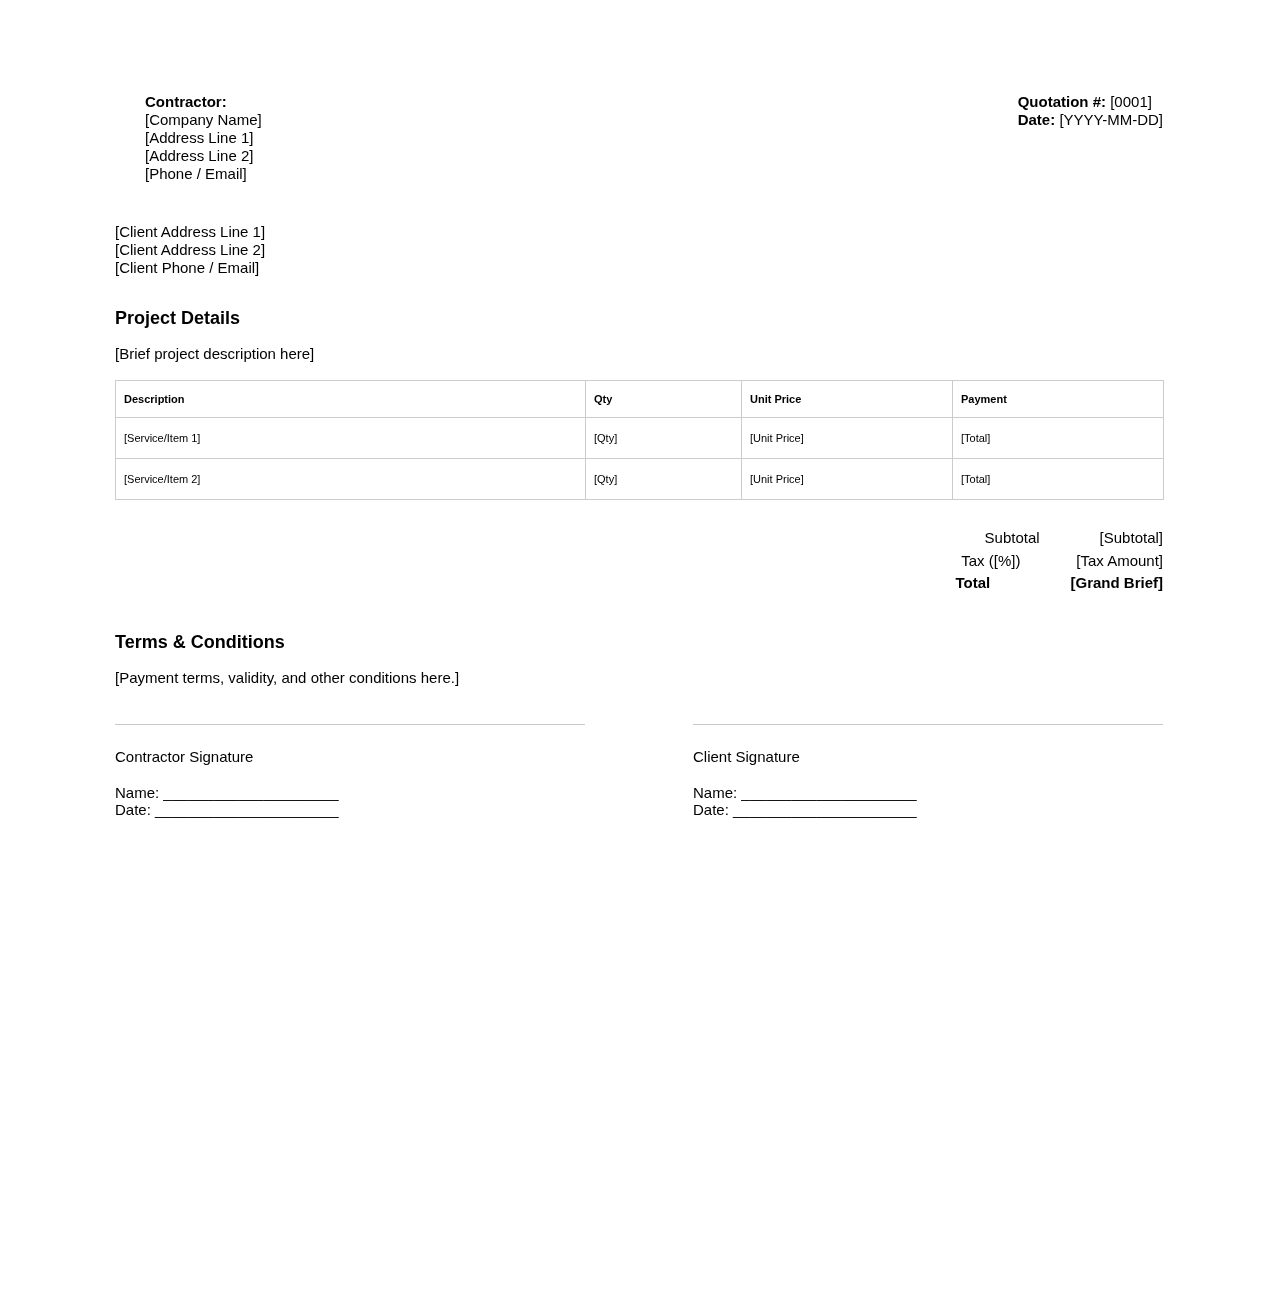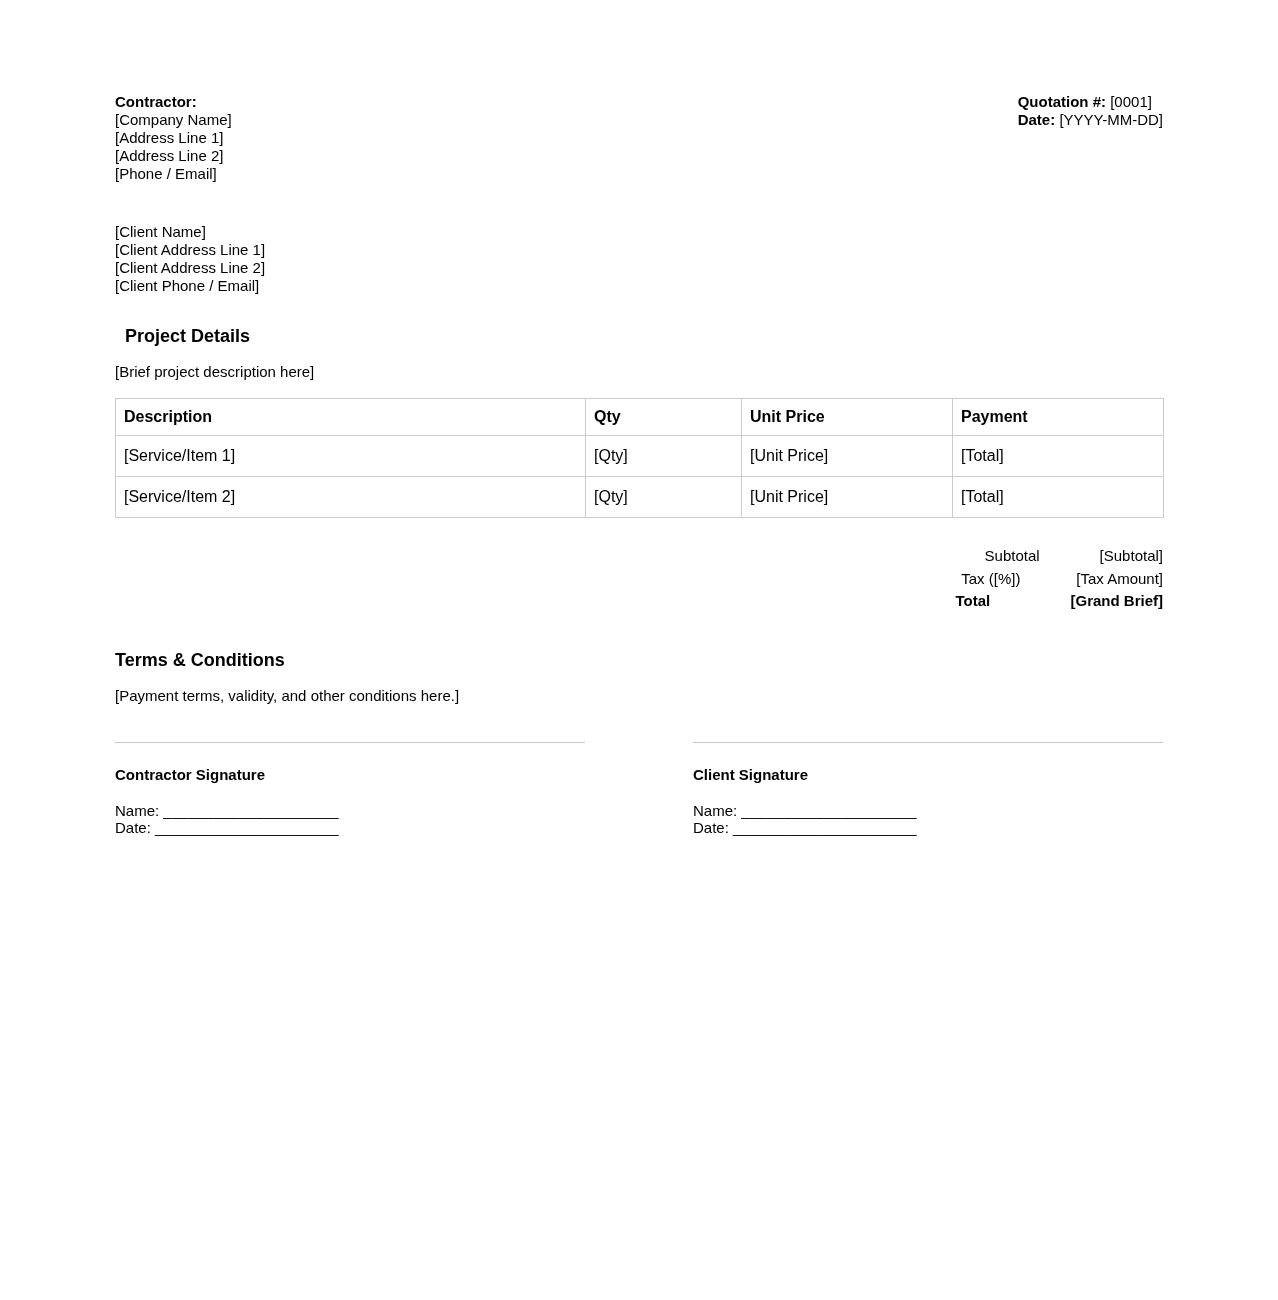--- a/index.html
+++ b/index.html
@@ -9,46 +9,46 @@
     min-height: 1300px;
     background: #ffffff;
     color: #000000;
     font-family: "Liberation Sans", "DejaVu Sans", sans-serif;
     font-size: 15px;
     line-height: 18px;
   }
   .page { padding: 93px 115px 60px 115px; }
 
   
-  .doc-header { display: flex; justify-content: space-between; align-items: flex-start; }
+  .doc-header { display: flex; justify-content: space-between; align-items: flex-start; margin-left: 30px; }
   .block-label { font-weight: bold; }
   .meta { text-align: left; white-space: nowrap; }
   .meta .lbl { font-weight: bold; }
 
   
   .client-block { margin-top: 40px; }
 
   
   .section-heading { font-size: 18px; line-height: 21px; font-weight: bold; margin: 0; }
-  .h-project { margin-top: 31px; margin-left: 10px; }
+  .h-project { margin-top: 31px; }
   .para { margin: 16px 0 0 0; }
   .h-quote { margin-top: 36px; }
 
   
   table.quote-table {
     width: 100%;
     border-collapse: collapse;
     table-layout: fixed;
     margin-top: 17px;
   }
   .quote-table th, .quote-table td {
     border: 1px solid #cccccc;
     text-align: left;
     vertical-align: middle;
-    font-size: 16px;
+    font-size: 11px;
     line-height: 18px;
     overflow: hidden;
   }
   .quote-table th { font-weight: bold; padding: 9px 8px; }
   .quote-table td { padding: 11px 8px; }
   .col-desc  { width: 470px; }
   .col-qty   { width: 156px; }
   .col-price { width: 211px; }
   .col-amt   { width: 211px; }
 
@@ -57,21 +57,21 @@
   .totals-row { display: flex; line-height: 22.5px; justify-content: flex-end; }
   .totals-label { width: 115px; flex: 0 0 115px; }
   .totals-row.bold .totals-label, .totals-row.bold .totals-value { font-weight: bold; }
 
   
   .h-terms { margin-top: 37px; }
 
   
   .signatures { display: flex; gap: 108px; margin-top: 37px; }
   .sig-col { width: 470px; border-top: 1px solid #c9c9c9; }
-  .sig-title { margin-top: 23px; font-weight: bold; }
+  .sig-title { margin-top: 23px; }
   .sig-lines { margin-top: 18px; line-height: 17.5px; }
   .sig-line-text { white-space: nowrap; }
 </style>
 </head>
 <body>
 
 <div class="page">
 
   <div class="doc-header">
     <div>
@@ -87,21 +87,20 @@
         <span>[0001]</span>
       </div>
       <div>
         <span class="lbl">Date:</span>
         <span>[YYYY-MM-DD]</span>
       </div>
     </div>
   </div>
 
   <div class="client-block">
-    <div>[Client Name]</div>
     <div>[Client Address Line 1]</div>
     <div>[Client Address Line 2]</div>
     <div>[Client Phone / Email]</div>
   </div>
 
   <h3 class="section-heading h-project">Project Details</h3>
   <p class="para">[Brief project description here]</p>
 
 
   <table class="quote-table">

